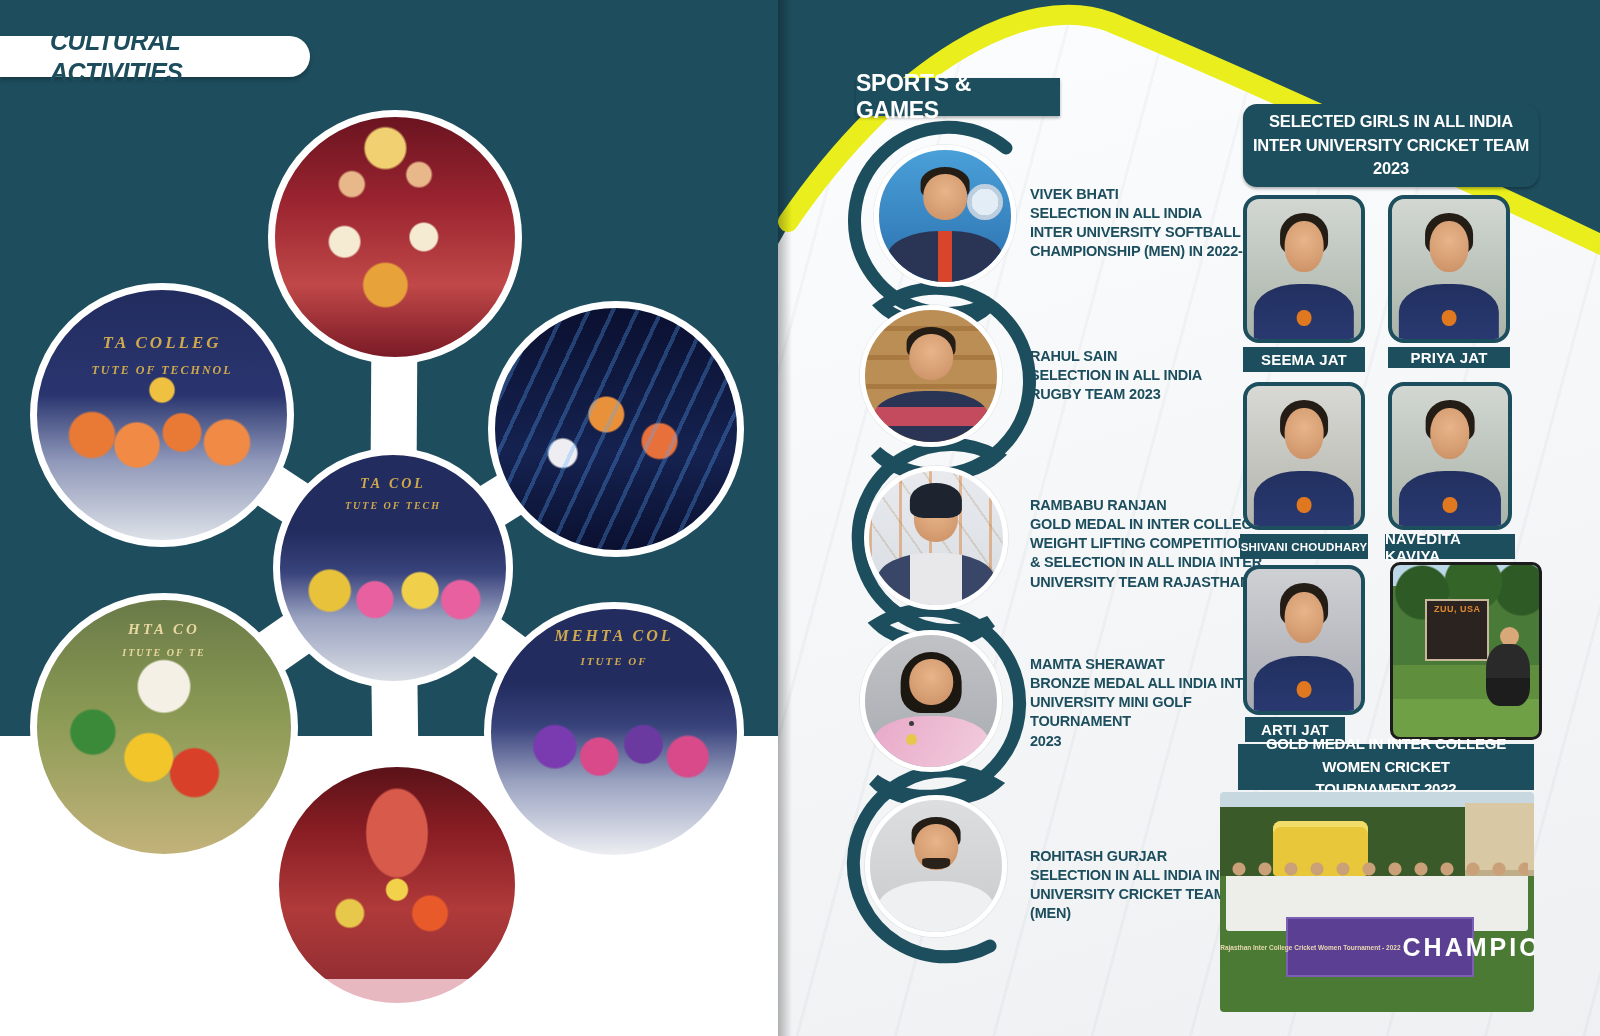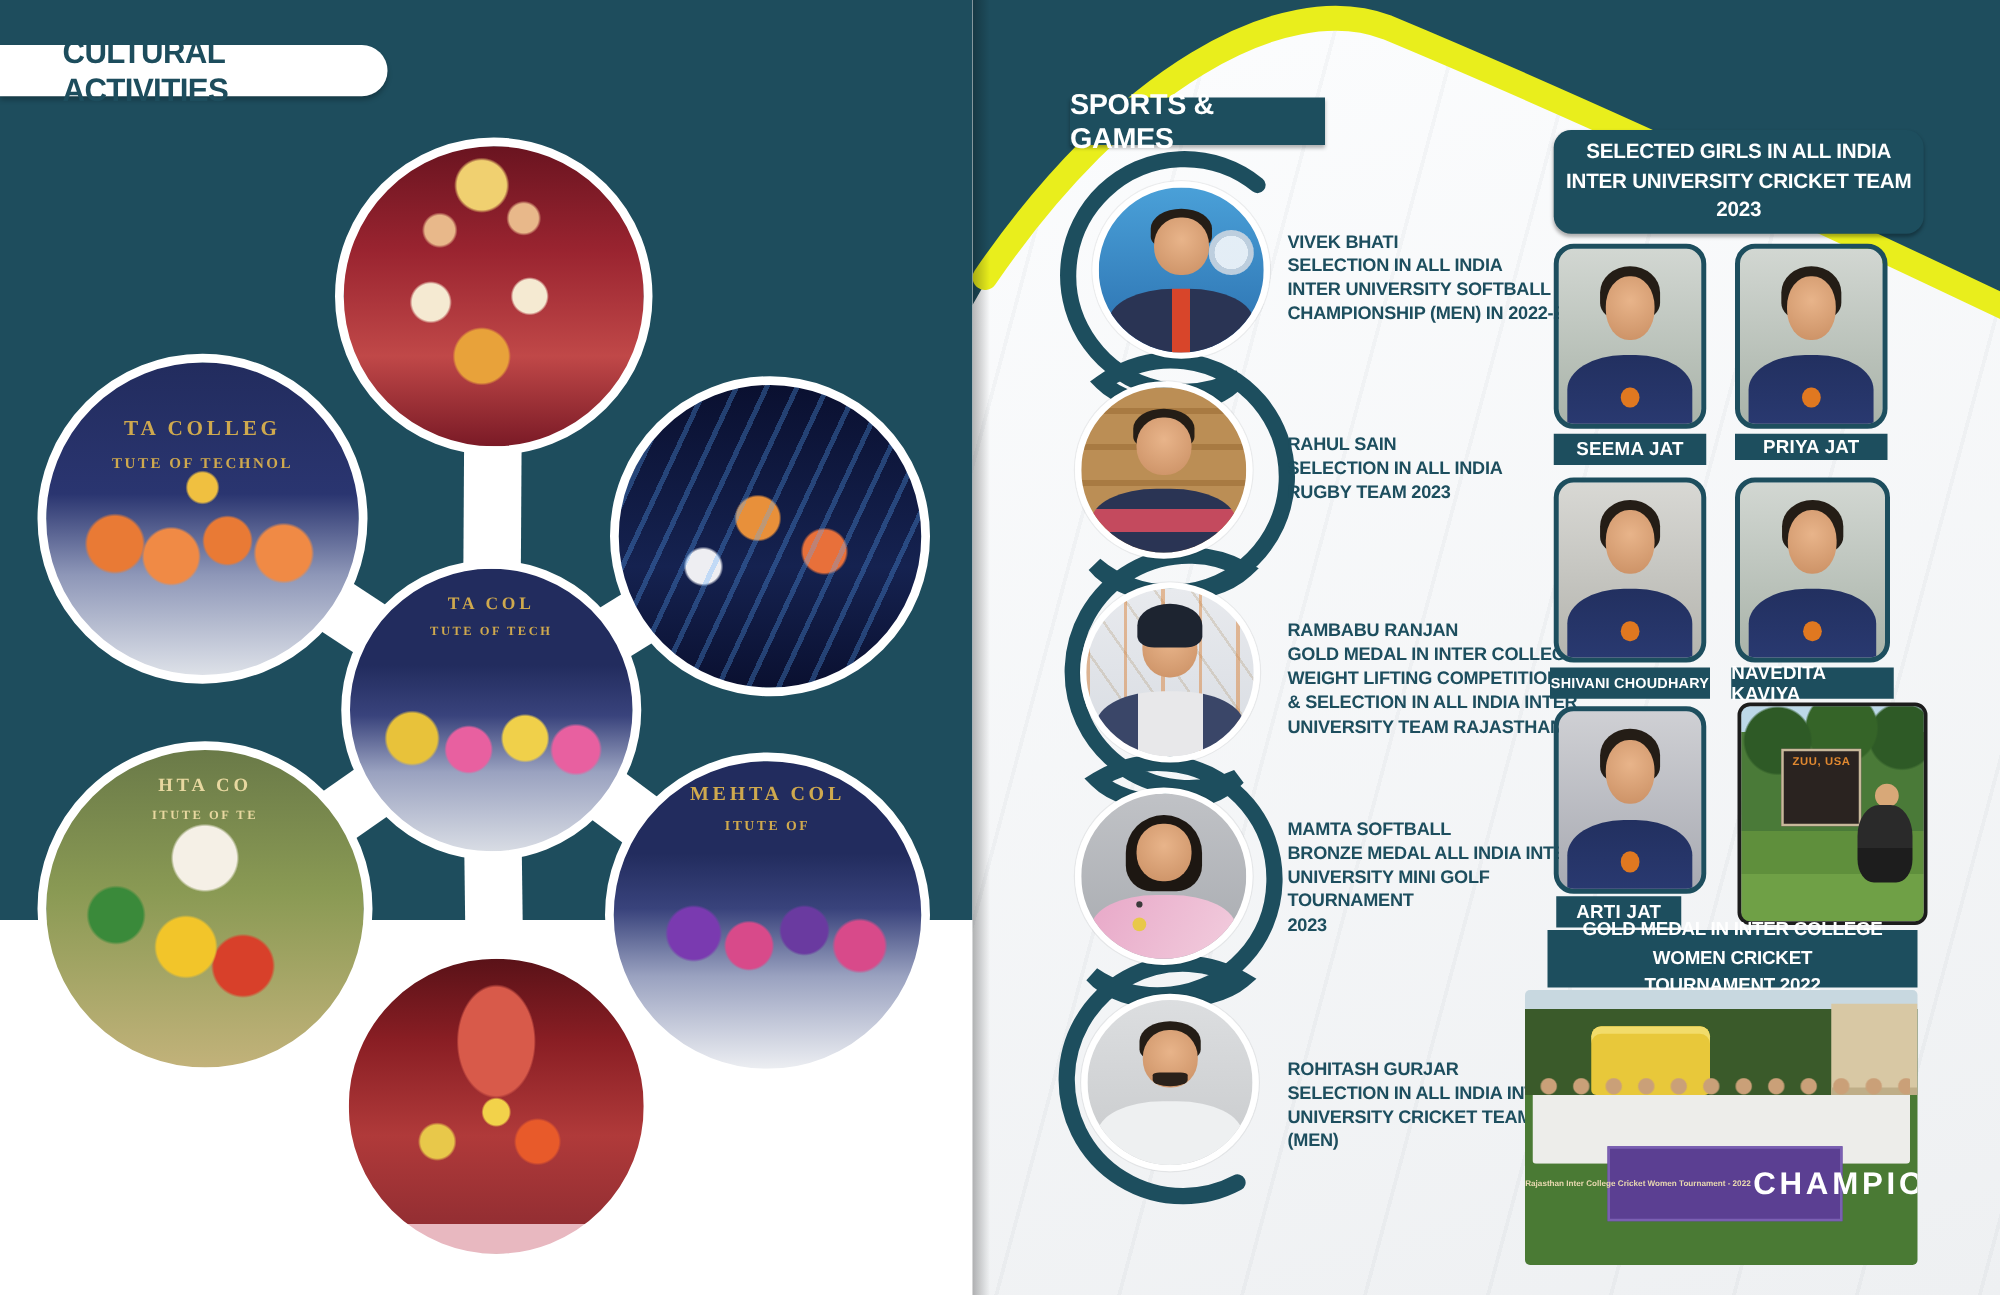--- a/index.html
+++ b/index.html
@@ -4,21 +4,21 @@
 <style>
   html,body { margin:0; padding:0; background:#666; }
   * { box-sizing:border-box; }
   .page {
     position:relative; width:1600px; height:1036px; overflow:hidden;
     background:#fff; font-family:"Liberation Sans", sans-serif;
   }
   .pre { white-space:pre-line; }
 
   
-  #left { position:absolute; left:0; top:0; width:778px; height:736px; background:#1e4d5d; }
+  #left { position:absolute; left:0; top:0; width:778px; height:736px; background:#1e4d5d;font-style:italic; }
   .title-banner {
     position:absolute; left:0; top:36px; width:310px; height:41px; background:#ffffff;
     border-radius:0 22px 22px 0; display:flex; align-items:center; padding-left:50px;
     box-shadow:0 3px 4px rgba(0,0,0,.25);
   }
   .title-banner span { font-size:26px; font-weight:bold; color:#1d4d5d; transform:scaleX(.96); transform-origin:left; letter-spacing:-.5px; }
   .intro-box {
     position:absolute; left:524px; top:27px; width:248px; height:97px; background:#fff;
     border:1px solid #8aa0a8; border-radius:10px; padding:8px 10px;
     box-shadow:3px 4px 0 rgba(10,40,50,.55);
@@ -326,21 +326,21 @@
 RUGBY TEAM 2023</div>
     </div>
     <div class="ath-text" id="t3">
       <div class="ath-name">RAMBABU RANJAN</div>
       <div class="ath-ach pre">GOLD MEDAL IN INTER COLLEGE
 WEIGHT LIFTING COMPETITION
 &amp; SELECTION IN ALL INDIA INTER
 UNIVERSITY TEAM RAJASTHAN</div>
     </div>
     <div class="ath-text" id="t4">
-      <div class="ath-name">MAMTA SOFTBALL</div>
+      <div class="ath-name">MAMTA SHERAWAT</div>
       <div class="ath-ach pre">BRONZE MEDAL ALL INDIA INTER
 UNIVERSITY MINI GOLF
 TOURNAMENT
 2023</div>
     </div>
     <div class="ath-text" id="t5">
       <div class="ath-name">ROHITASH GURJAR</div>
       <div class="ath-ach pre">SELECTION IN ALL INDIA INTER
 UNIVERSITY CRICKET TEAM
 (MEN)</div>

